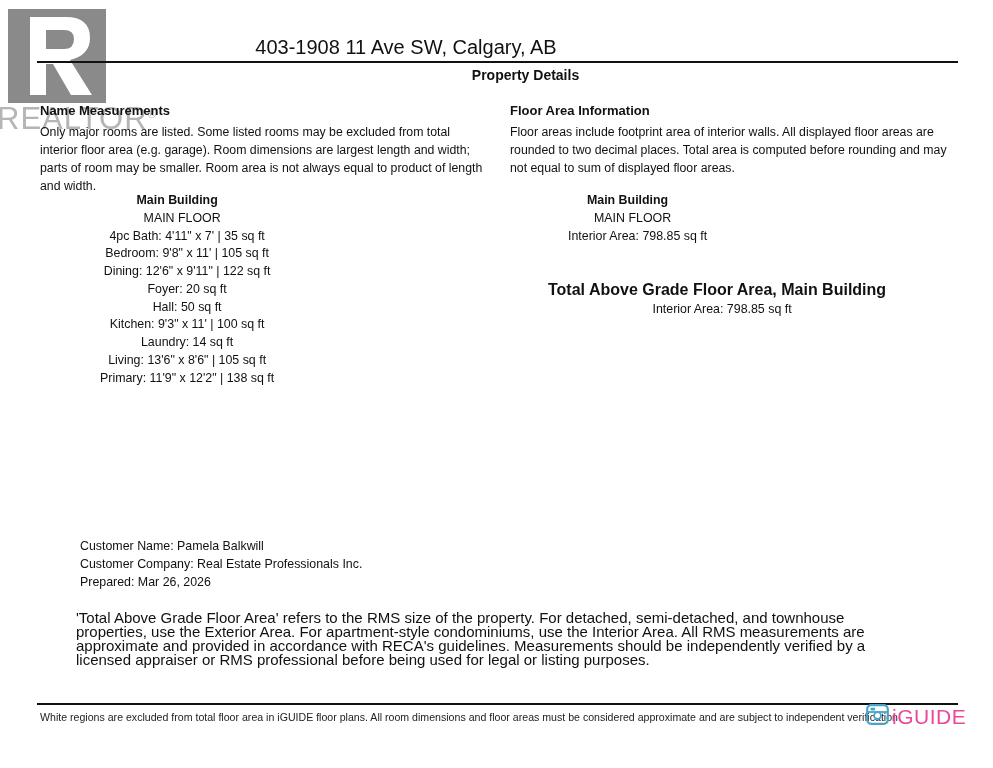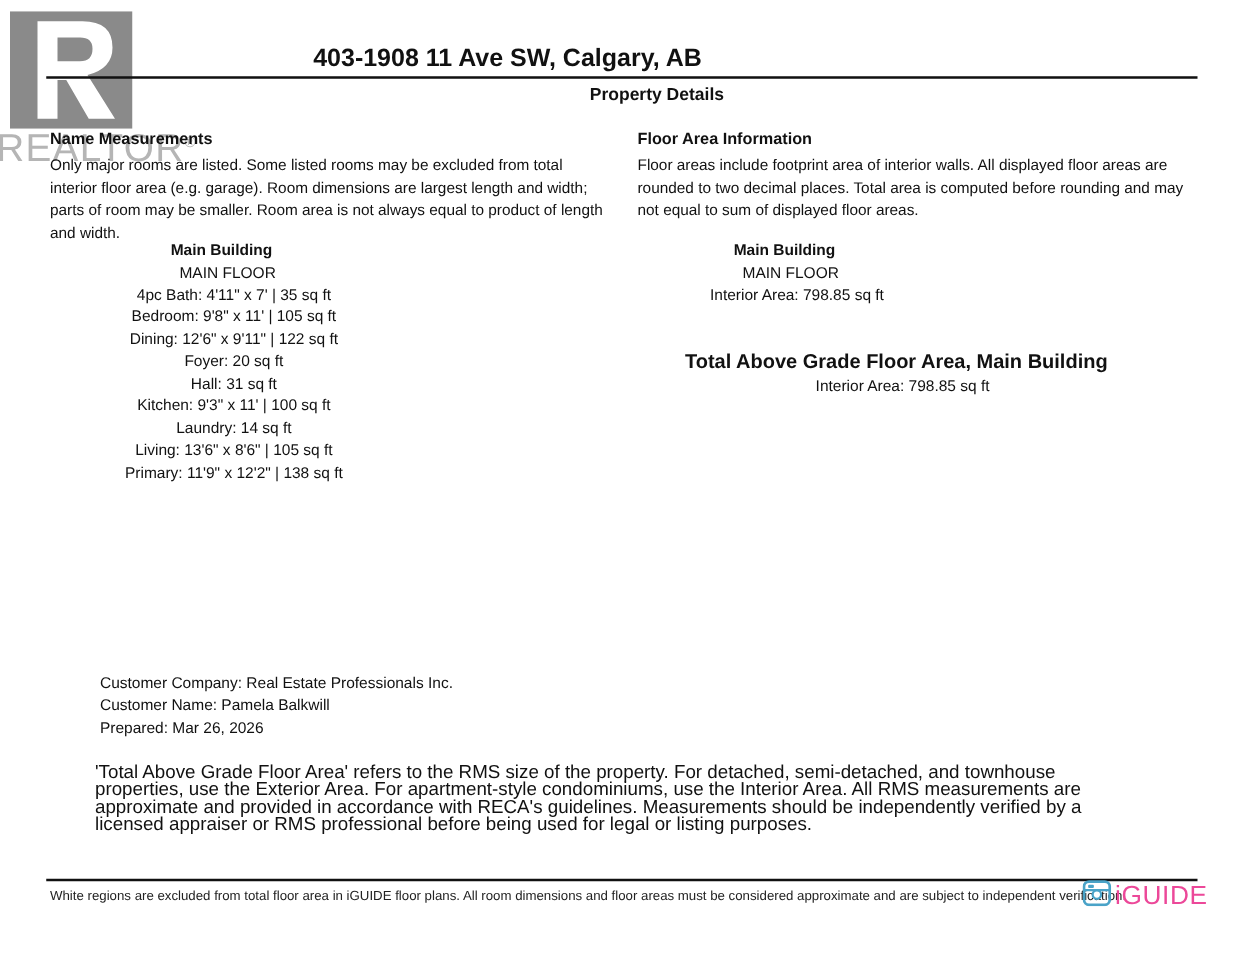--- a/index.html
+++ b/index.html
@@ -19,21 +19,21 @@
   
   .logo { position:absolute; left:8px; top:9px; width:98px; height:94px; z-index:2; }
 
   
   .header-line {
     position:absolute; left:37px; top:61px; width:921px; height:0;
     border-top:2px solid #111; z-index:3;
   }
   .doc-title {
     position:absolute; left:0; top:36px; width:812px; text-align:center;
-    font-size:20px; font-weight:bold; z-index:4;
+    font-size:20px; font-weight:normal; z-index:4;
   }
   .doc-subtitle {
     position:absolute; left:0; top:67px; width:993px; text-align:center;
     font-size:14px; font-weight:bold; z-index:4;padding-left:29px;
   }
 
   .section-col { position:absolute; top:103px; z-index:4; }
   .col-left  { left:40px;  width:446px; }
   .col-right { left:510px; width:452px; }
   .section-heading { font-size:13px; font-weight:bold; margin:0 0 5px 0; }
@@ -99,21 +99,21 @@
   </div>
 
   <div class="detail-block left-detail">
     <div class="building-name">Main Building</div>
     <div class="floor-name">MAIN FLOOR</div>
     <div class="rooms">
         <div>4pc Bath: 4'11" x 7' | 35 sq ft</div>
         <div>Bedroom: 9'8" x 11' | 105 sq ft</div>
         <div>Dining: 12'6" x 9'11" | 122 sq ft</div>
         <div>Foyer: 20 sq ft</div>
-        <div>Hall: 31 sq ft</div>
+        <div>Hall: 50 sq ft</div>
         <div>Kitchen: 9'3" x 11' | 100 sq ft</div>
         <div>Laundry: 14 sq ft</div>
         <div>Living: 13'6" x 8'6" | 105 sq ft</div>
         <div>Primary: 11'9" x 12'2" | 138 sq ft</div>
       </div>
   </div>
 
   <div class="section-col col-right">
     <div class="section-heading">Floor Area Information</div>
     <p class="section-desc">Floor areas include footprint area of interior walls. All displayed floor areas are rounded to two decimal places. Total area is computed before rounding and may not equal to sum of displayed floor areas.</p>
@@ -124,22 +124,22 @@
     <div class="floor-name">MAIN FLOOR</div>
     <div class="indent-2">Interior Area: 798.85 sq ft</div>
   </div>
 
   <div class="detail-block total-block">
     <div class="total-heading">Total Above Grade Floor Area, Main Building</div>
     <div class="indent-1">Interior Area: 798.85 sq ft</div>
   </div>
 
   <div class="customer-block">
+    <div>Customer Name: Pamela Balkwill</div>
     <div>Customer Company: Real Estate Professionals Inc.</div>
-    <div>Customer Name: Pamela Balkwill</div>
     <div>Prepared: Mar 26, 2026</div>
   </div>
 
   <div class="disclaimer">'Total Above Grade Floor Area' refers to the RMS size of the property. For detached, semi-detached, and townhouse properties, use the Exterior Area. For apartment-style condominiums, use the Interior Area. All RMS measurements are approximate and provided in accordance with RECA's guidelines. Measurements should be independently verified by a licensed appraiser or RMS professional before being used for legal or listing purposes.</div>
 
   <div class="footer-line"></div>
   <div class="footer-note">White regions are excluded from total floor area in iGUIDE floor plans. All room dimensions and floor areas must be considered approximate and are subject to independent verification.</div>
 
   <div class="iguide-brand">
     <span>

